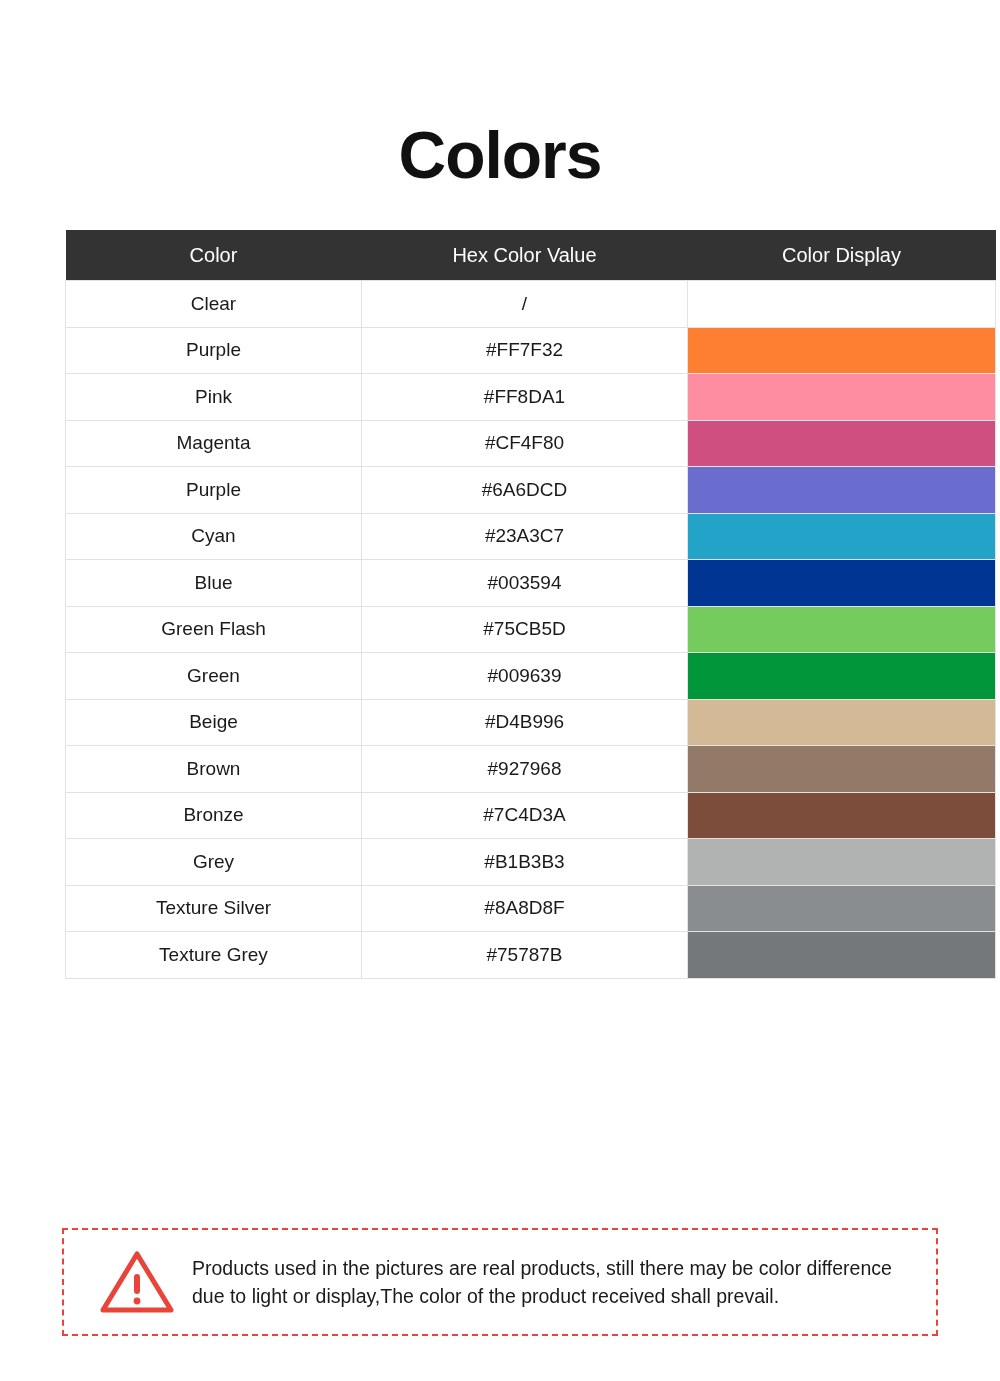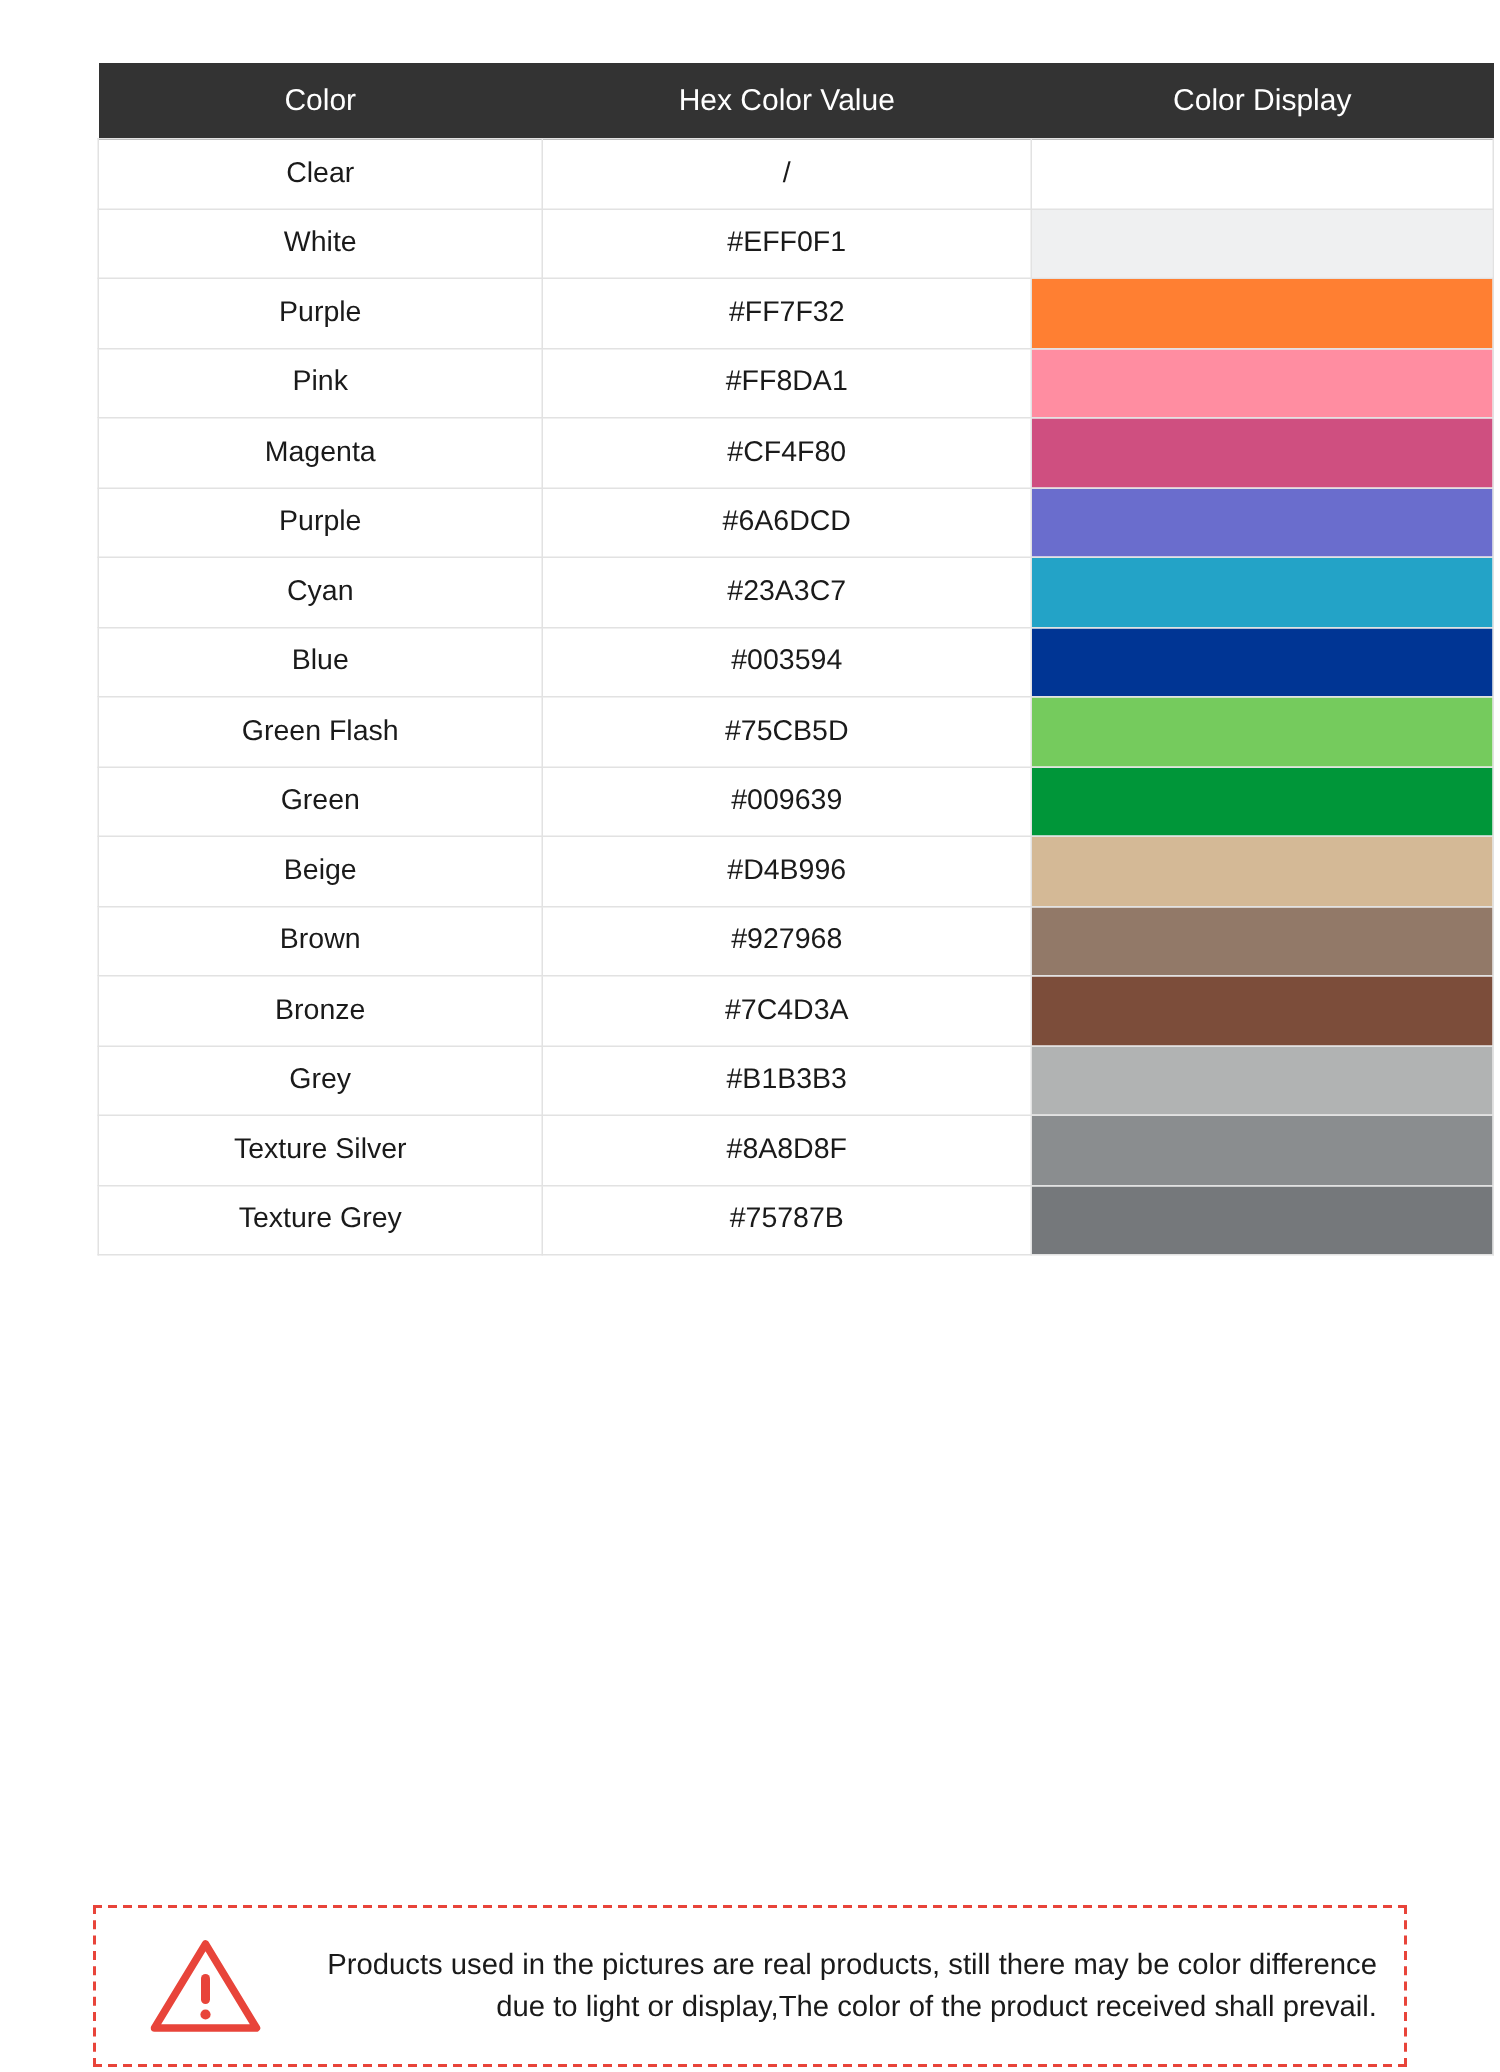--- a/index.html
+++ b/index.html
@@ -77,41 +77,41 @@
     position: absolute;
     left: 62px;
     top: 1228px;
     width: 876px;
     height: 108px;
     box-sizing: border-box;
     border: 2px dashed #e8443a;
     display: flex;
     align-items: center;
     padding: 0 18px;
-    text-align: right;
   }
   .notice-icon {
     width: 110px;
     flex: 0 0 110px;
     display: flex;
     align-items: center;
     justify-content: center;
   }
   .notice-text {
     font-size: 19.5px;
     line-height: 1.45;
     color: #1a1a1a;
     flex: 1;
   }
 </style>
 </head>
 <body>
 
 <div class="page">
 
+  <h1 class="title">Colors</h1>
 
   <div class="table-wrap">
     <table class="colors">
       <colgroup>
         <col class="col-name">
         <col class="col-hex">
         <col class="col-disp">
       </colgroup>
       <thead>
         <tr>
@@ -122,27 +122,20 @@
       </thead>
       <tbody id="colors-body">
           <tr>
             <td>Clear</td>
             <td>/</td>
             <td class="swatch-cell">
               <span class="swatch" style="background: transparent;"></span>
             </td>
           </tr>
           <tr>
-            <td>White</td>
-            <td>#EFF0F1</td>
-            <td class="swatch-cell">
-              <span class="swatch" style="background: rgb(239, 240, 241);"></span>
-            </td>
-          </tr>
-          <tr>
             <td>Purple</td>
             <td>#FF7F32</td>
             <td class="swatch-cell">
               <span class="swatch" style="background: rgb(255, 127, 50);"></span>
             </td>
           </tr>
           <tr>
             <td>Pink</td>
             <td>#FF8DA1</td>
             <td class="swatch-cell">

